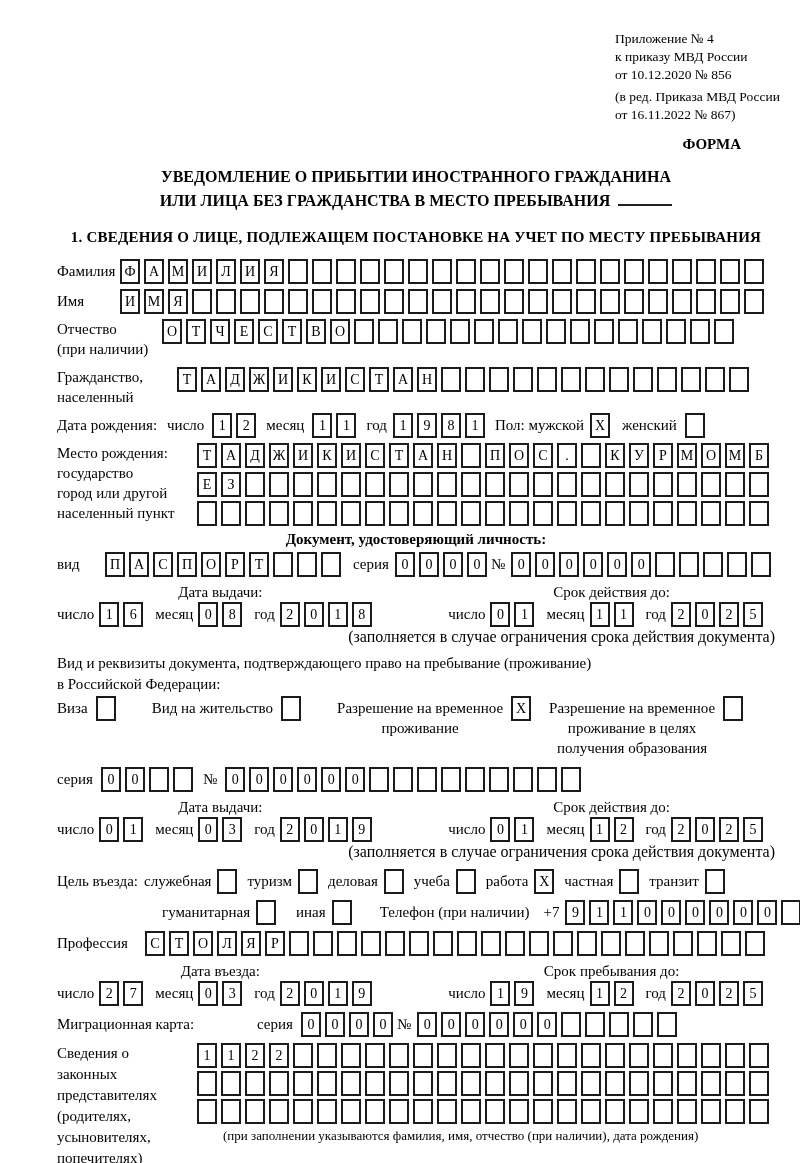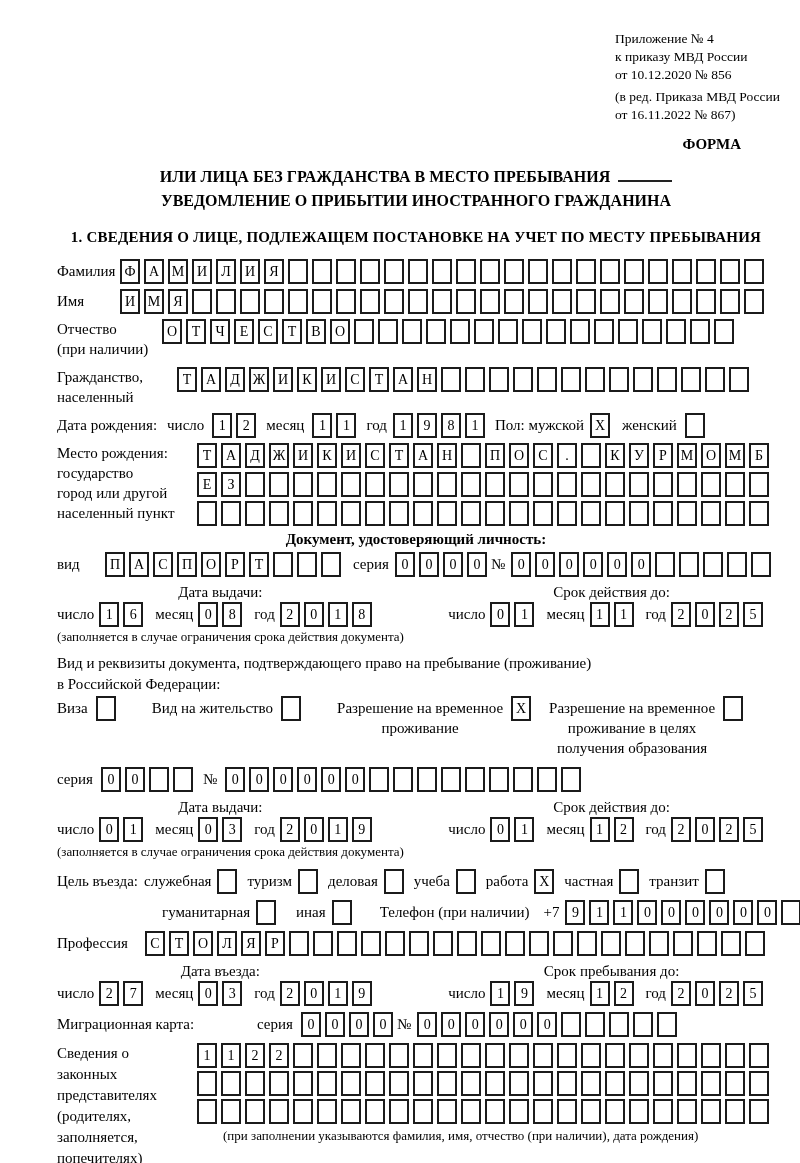--- a/index.html
+++ b/index.html
@@ -38,21 +38,21 @@
   .doc-heading{font-weight:bold;text-align:center;margin-top:1px;font-size:15px;}
   .vid-row{margin-top:4px;display:flex;align-items:center;}
 
   .dates-pair{display:flex;margin-top:5px;}
   .dategroup{flex:none;}
   .dategroup.right{margin-left:auto;}
   .dg-header{text-align:center;line-height:20px;}
   .dg-row{display:flex;align-items:center;}
   .dg-row .lbl{margin-right:5px;}
   .dg-row .cellrow{margin-right:8px;}
-  .note-right{font-size:13px;line-height:17px;margin-top:1px;}
+  .note-right{text-align:right;font-size:16px;line-height:17px;margin-top:1px;}
 
   .intro{margin-top:8px;line-height:21px;}
   .options-row{display:flex;align-items:flex-start;margin-top:3px;}
   .opt{display:flex;align-items:flex-start;}
   .opt-lines{text-align:center;line-height:20px;margin-right:8px;}
   .opt .cell{margin-top:-2px;}
 
   .serial-row{margin-top:9px;display:flex;align-items:center;}
 
   .purpose-row{margin-top:9px;display:flex;align-items:center;}
@@ -78,24 +78,24 @@
     <div>к приказу МВД России</div>
     <div>от 10.12.2020 № 856</div>
     <div class="amend">
       <div>(в ред. Приказа МВД России</div>
       <div>от 16.11.2022 № 867)</div>
     </div>
   </div>
   <div class="forma">ФОРМА</div>
 
   <div class="title">
+    <div>УВЕДОМЛЕНИЕ О ПРИБЫТИИ ИНОСТРАННОГО ГРАЖДАНИНА</div>
     <div>
       <span>ИЛИ ЛИЦА БЕЗ ГРАЖДАНСТВА В МЕСТО ПРЕБЫВАНИЯ</span><span class="title-underline"></span>
     </div>
-    <div>УВЕДОМЛЕНИЕ О ПРИБЫТИИ ИНОСТРАННОГО ГРАЖДАНИНА</div>
   </div>
 
   <div class="sect-heading">1. СВЕДЕНИЯ О ЛИЦЕ, ПОДЛЕЖАЩЕМ ПОСТАНОВКЕ НА УЧЕТ ПО МЕСТУ ПРЕБЫВАНИЯ</div>
 
   <div class="row fr-surname">
     <span class="lbl lblw-70">Фамилия</span>
     <span class="cellrow">
         <span class="cell">Ф</span>
         <span class="cell">А</span>
         <span class="cell">М</span>
@@ -697,21 +697,21 @@
         <span class="cell"></span>
       </span>
   </div>
 
   <div class="reps">
     <div class="labels">
       <div>Сведения о</div>
       <div>законных</div>
       <div>представителях</div>
       <div>(родителях,</div>
-      <div>заполняется,</div>
+      <div>усыновителях,</div>
       <div>попечителях)</div>
     </div>
     <div class="content">
       <span class="cellrow">
           <span class="cell">1</span>
           <span class="cell">1</span>
           <span class="cell">2</span>
           <span class="cell">2</span>
           <span class="cell"></span>
           <span class="cell"></span>

